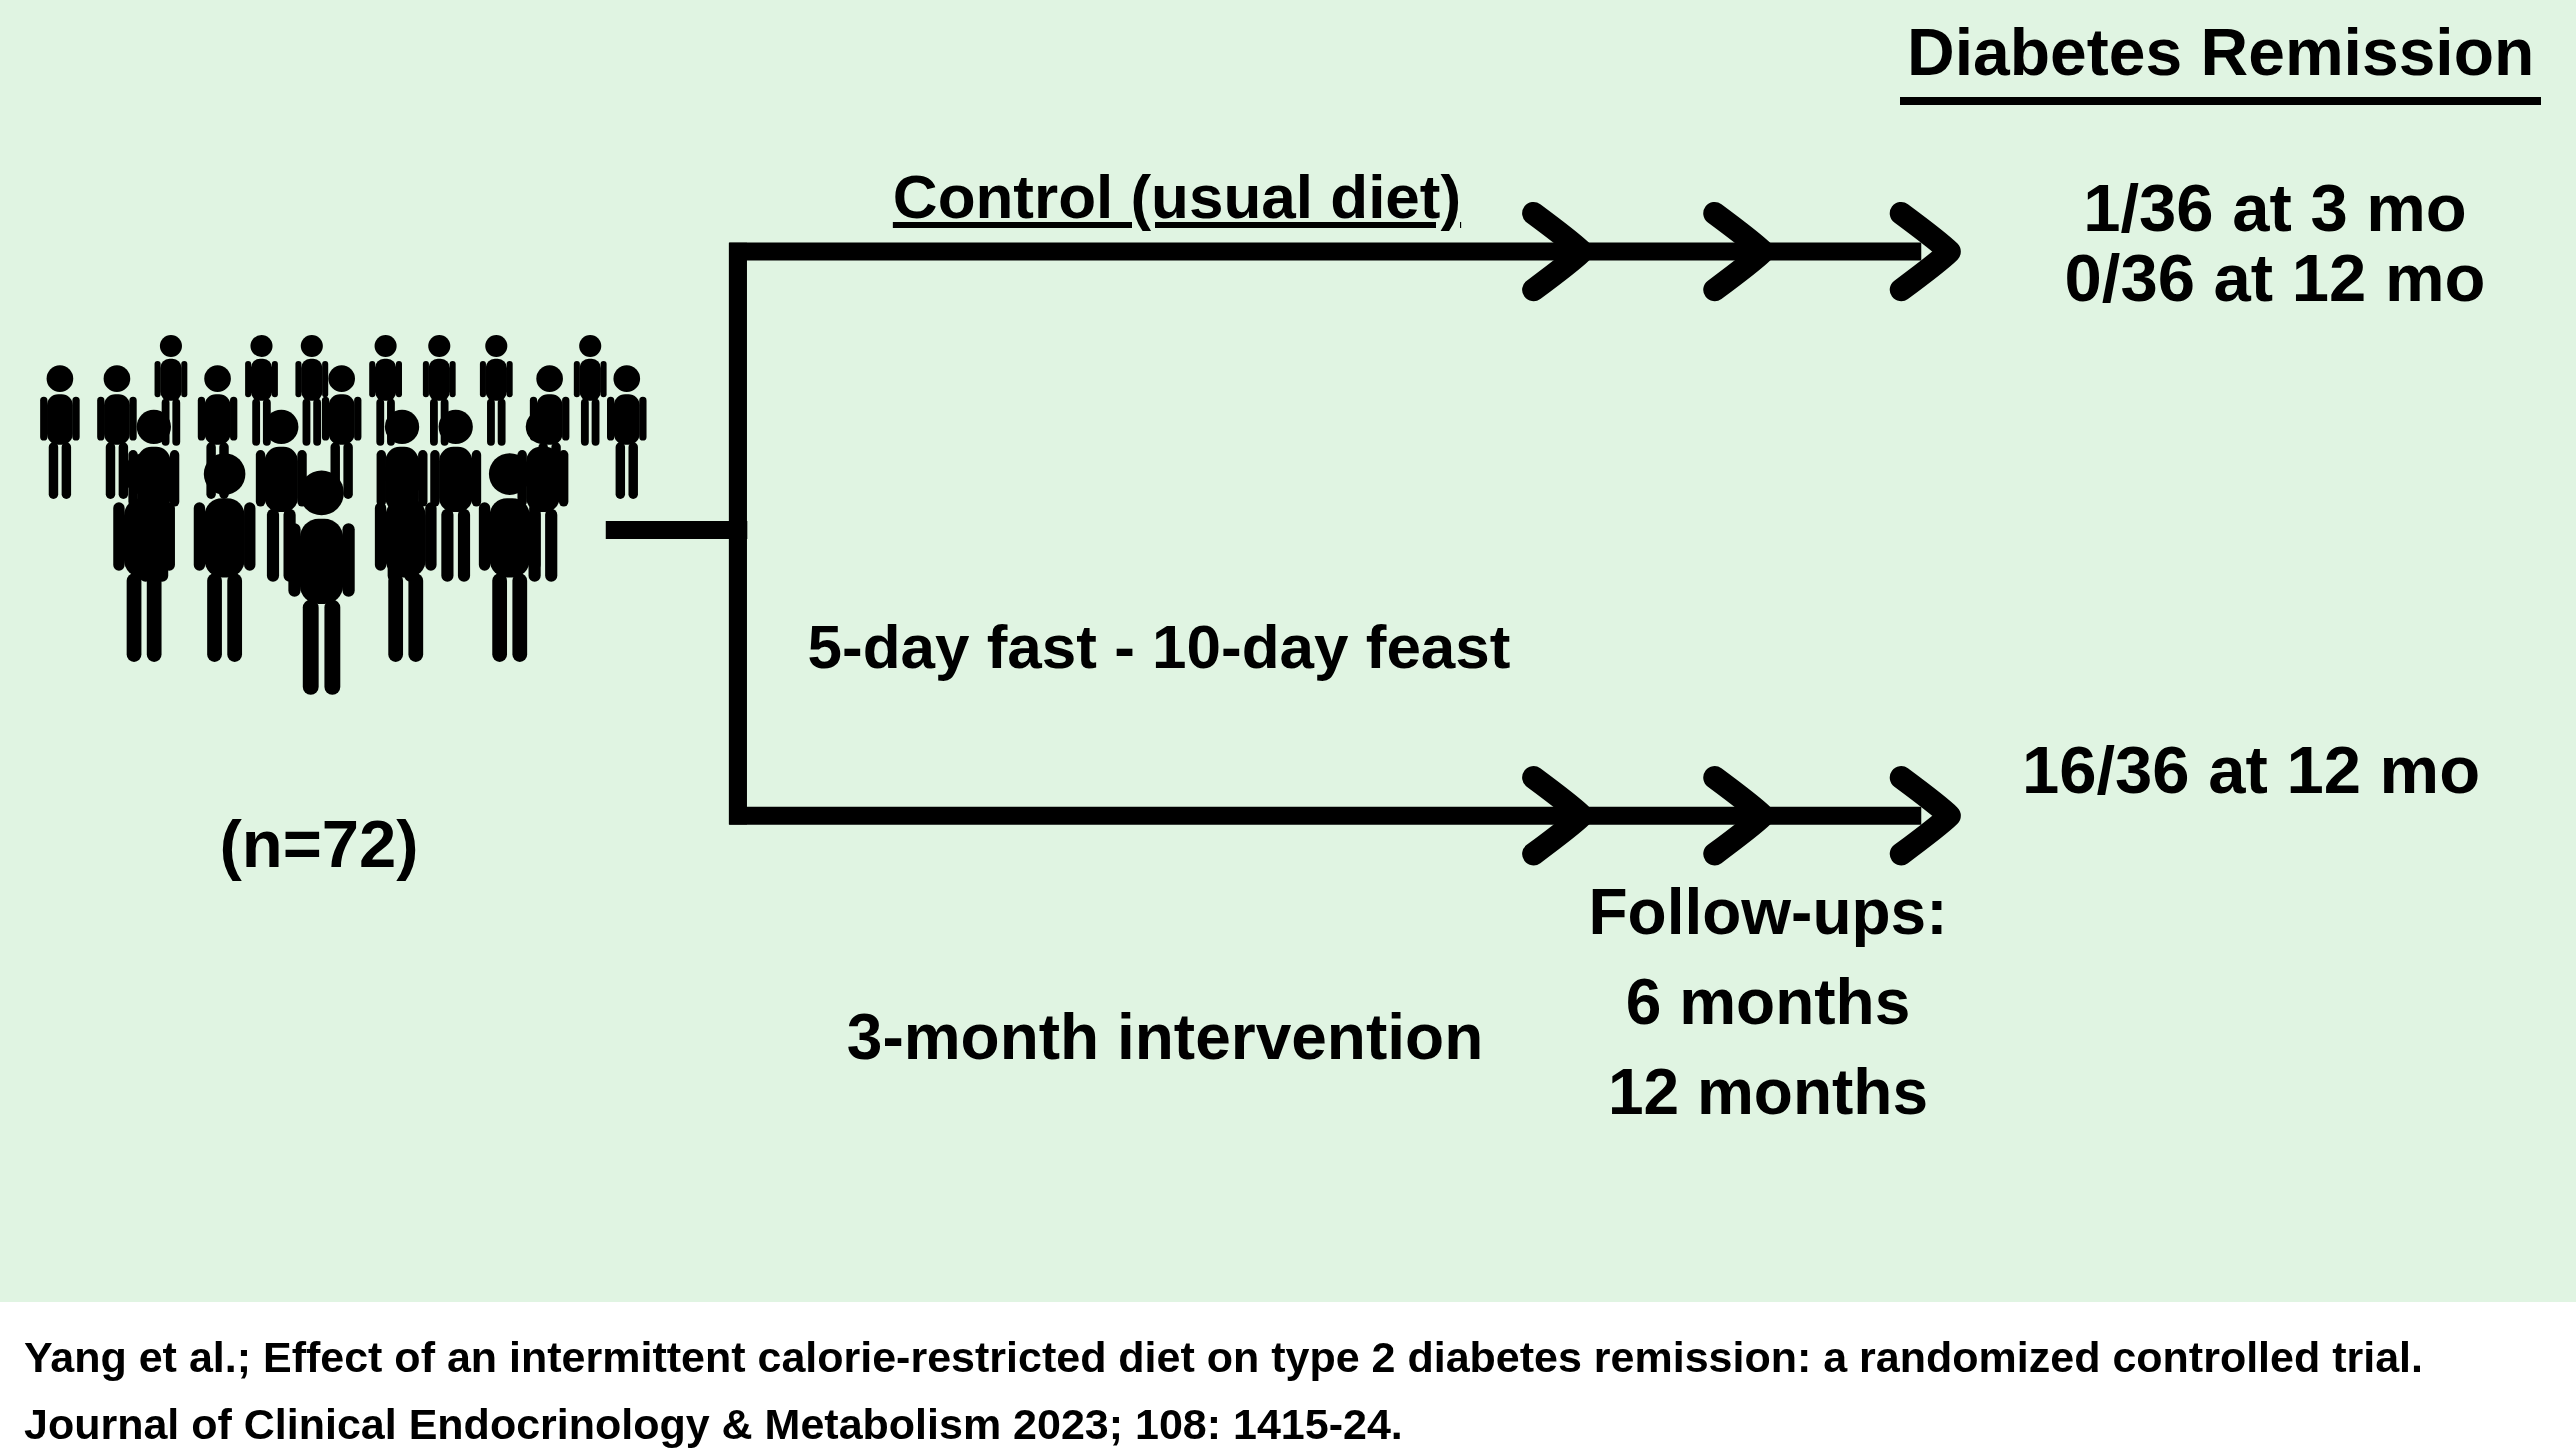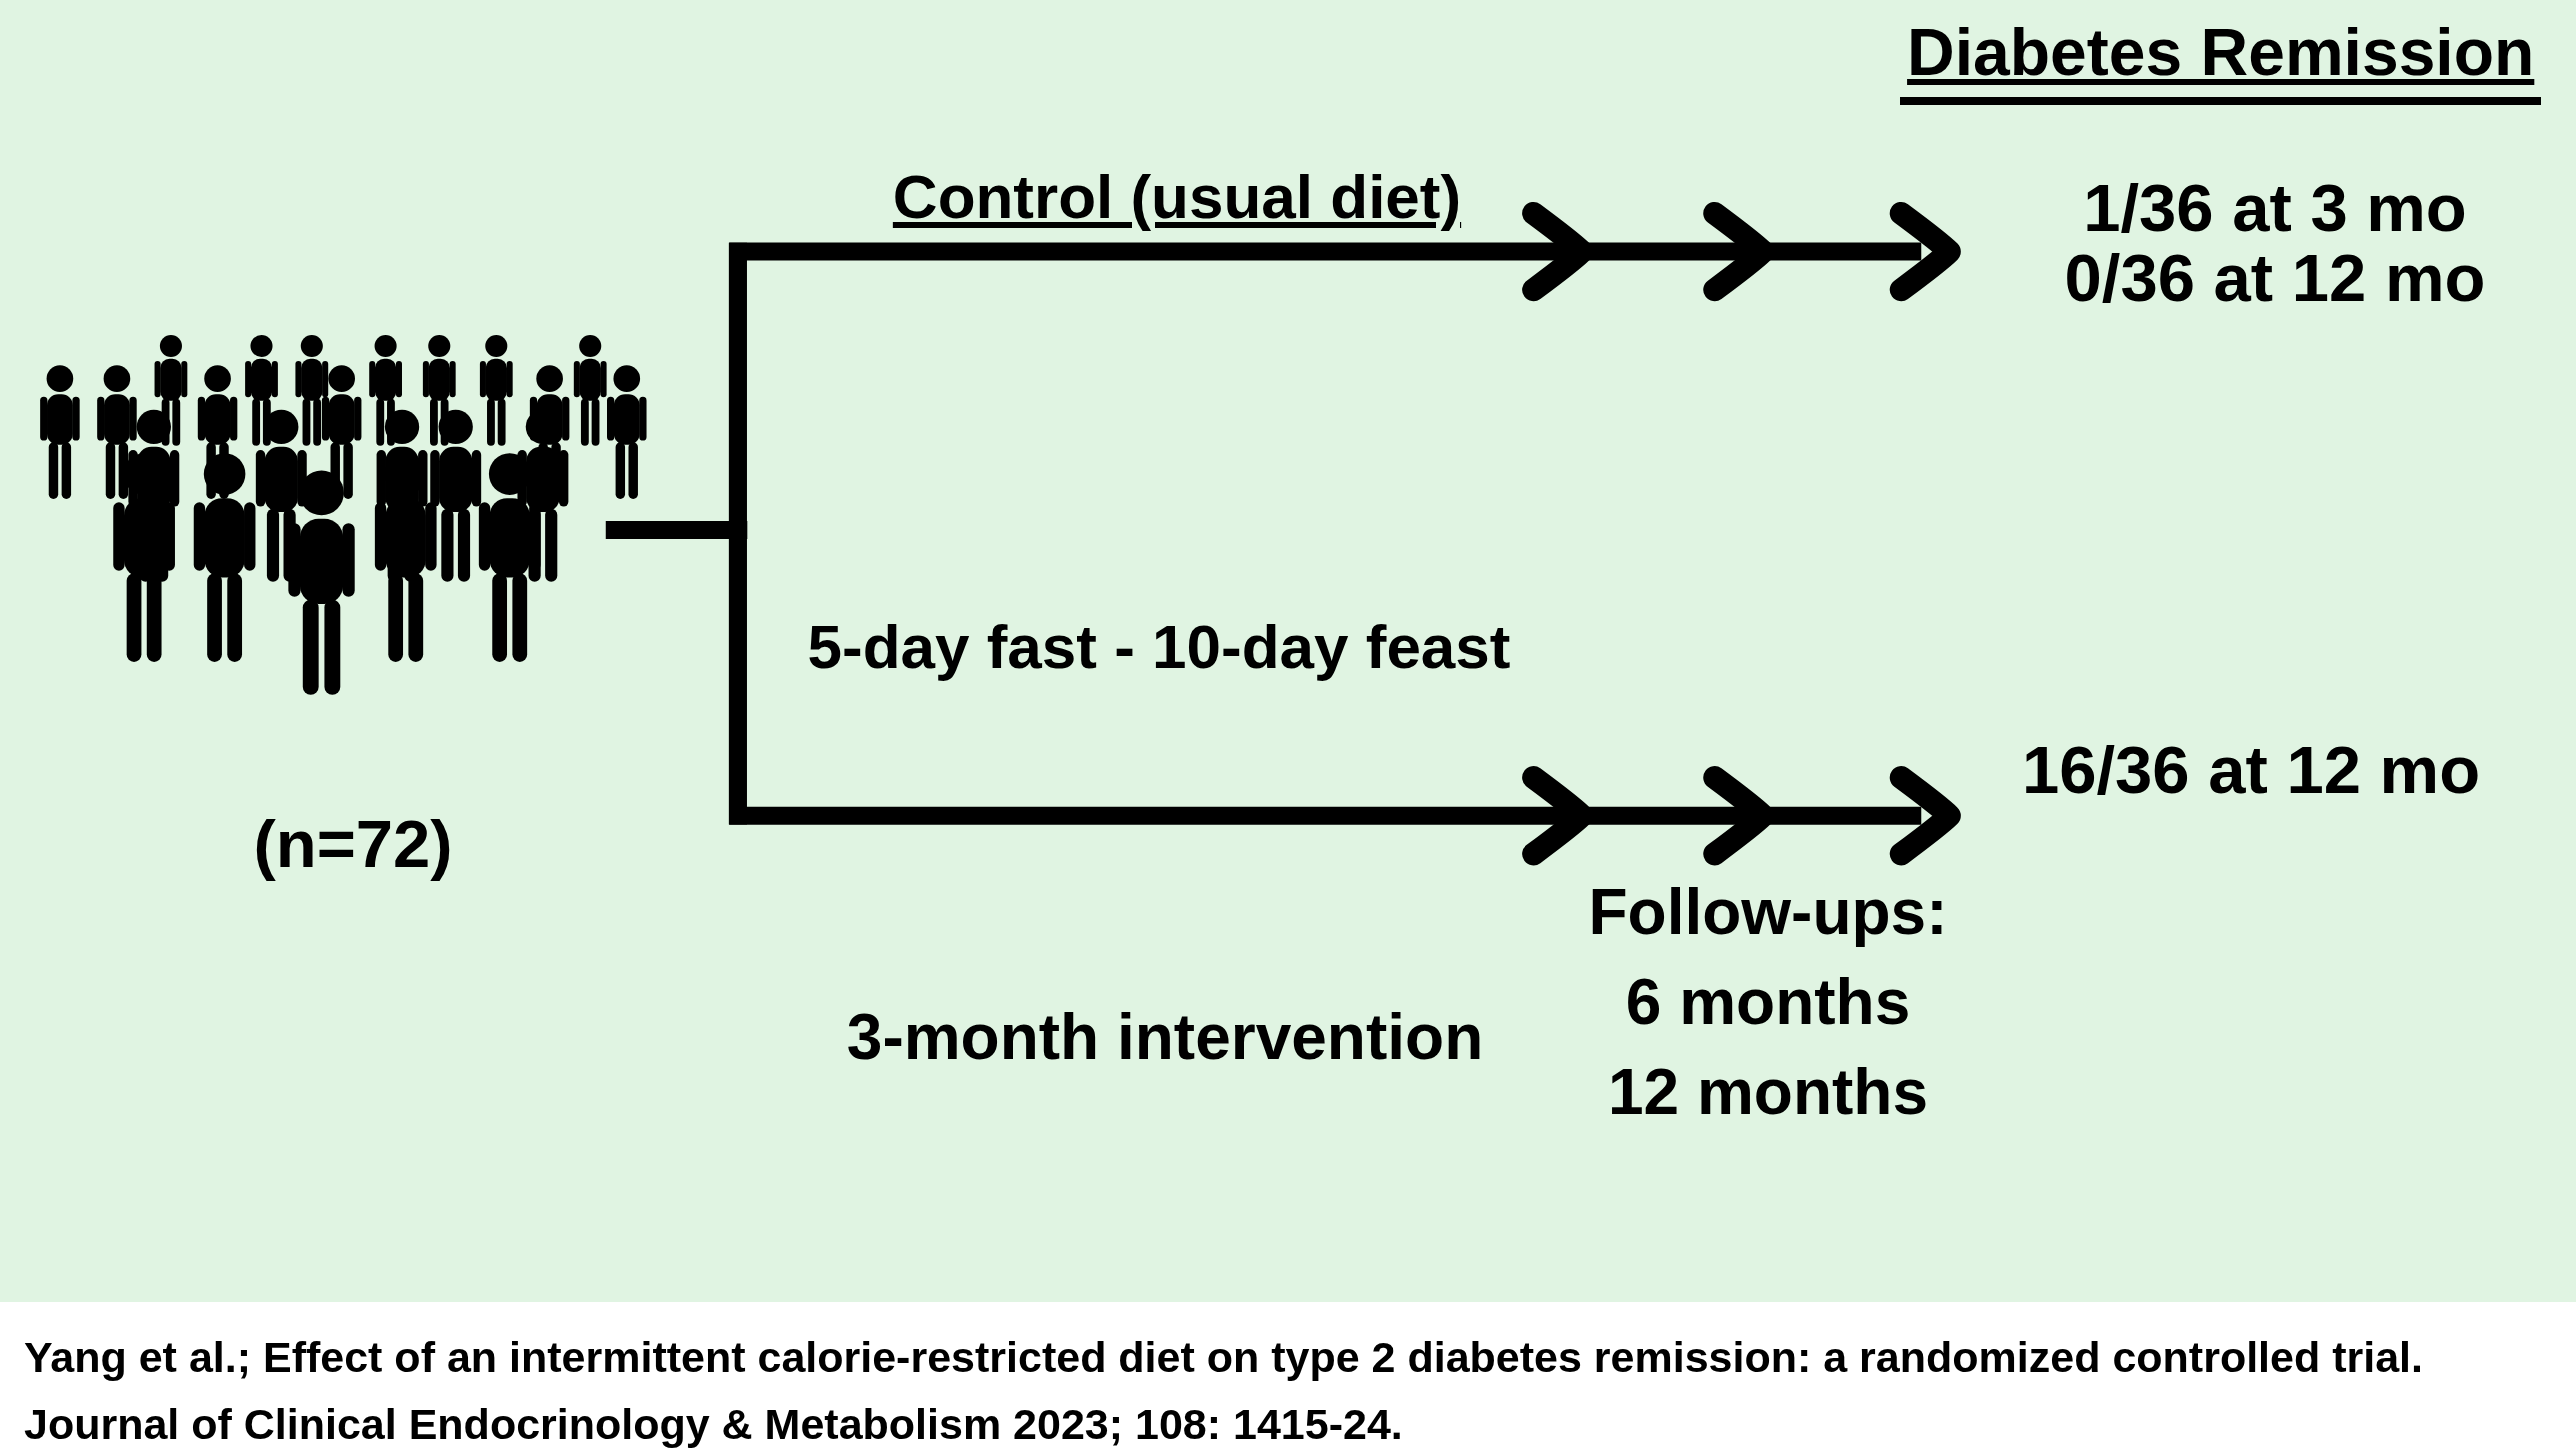--- a/index.html
+++ b/index.html
@@ -16,28 +16,27 @@
     overflow: hidden;
   }
   .label { position: absolute; white-space: nowrap; }
   .centered { transform: translateX(-50%); text-align: center; }
 
   .title {
     top: 16px; right: 35px;
     font-size: 66px; line-height: 1.1;
     border-bottom: 8.7px solid #000;
     padding: 0 6.7px 8px 6.7px;
-    text-decoration: underline;
   }
   .control-label { left: 1177px; top: 161px; font-size: 62px; text-decoration: underline; }
   .if-label { left: 1159px; top: 601px; font-size: 62px; line-height: 91px; white-space: nowrap; }
   .results-top { left: 2259px; top: 173px; font-size: 67px; line-height: 70px; margin-left: 16px; }
   .results-bottom { left: 2251px; top: 735px; font-size: 67px; line-height: 70px; }
   .adults-label { left: 341px; top: 706px; font-size: 67px; }
-  .n-label { left: 353px; top: 805px; font-size: 67px; }
+  .n-label { left: 319px; top: 805px; font-size: 67px; }
   .duration-label { left: 1165px; top: 1000px; font-size: 64px; }
   .followups { left: 1768px; top: 867px; font-size: 64px; line-height: 90px; }
 
   .arrows-svg, .crowd-svg { position: absolute; display: block; }
   .arrows-svg { left: 0; top: 0; }
   .crowd-svg { left: 20px; top: 327px; }
 
   .footer {
     position: absolute;
     left: 0; top: 1302px;

